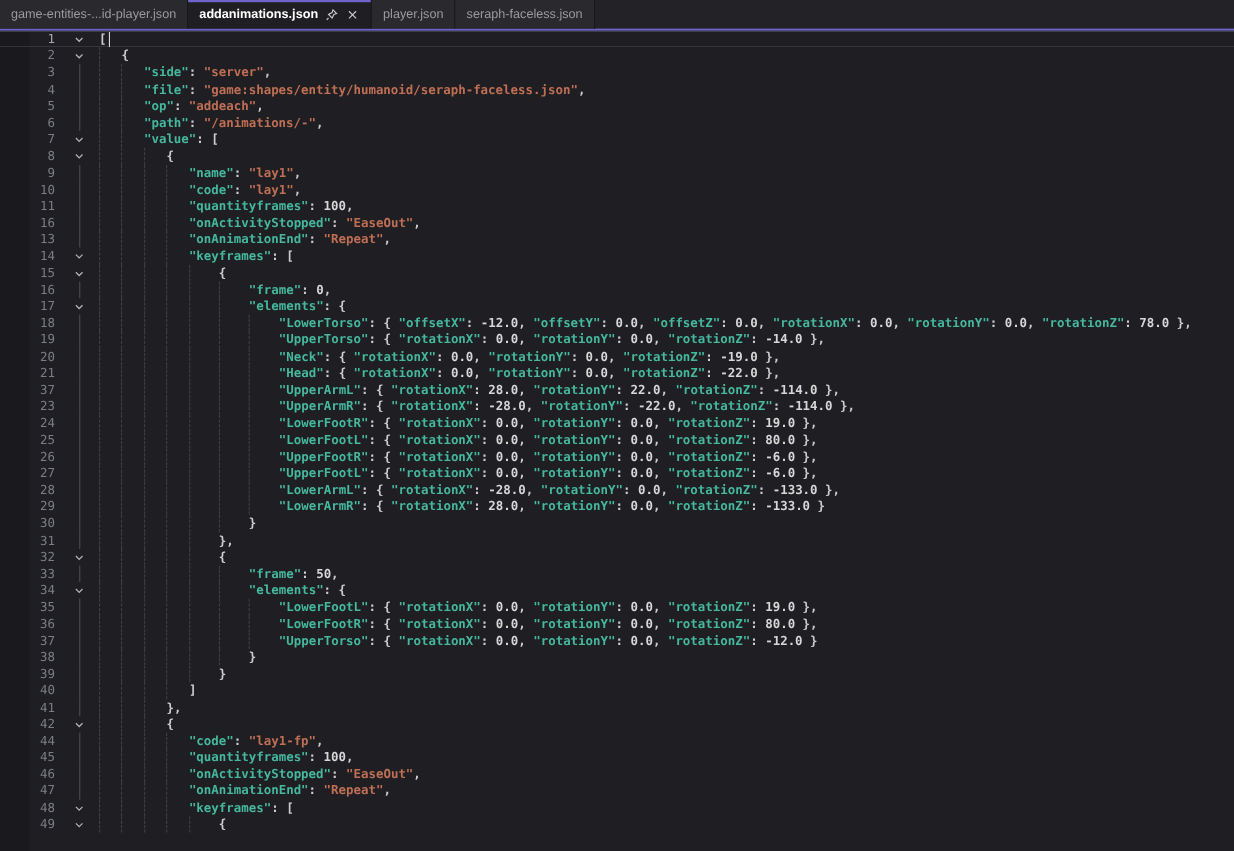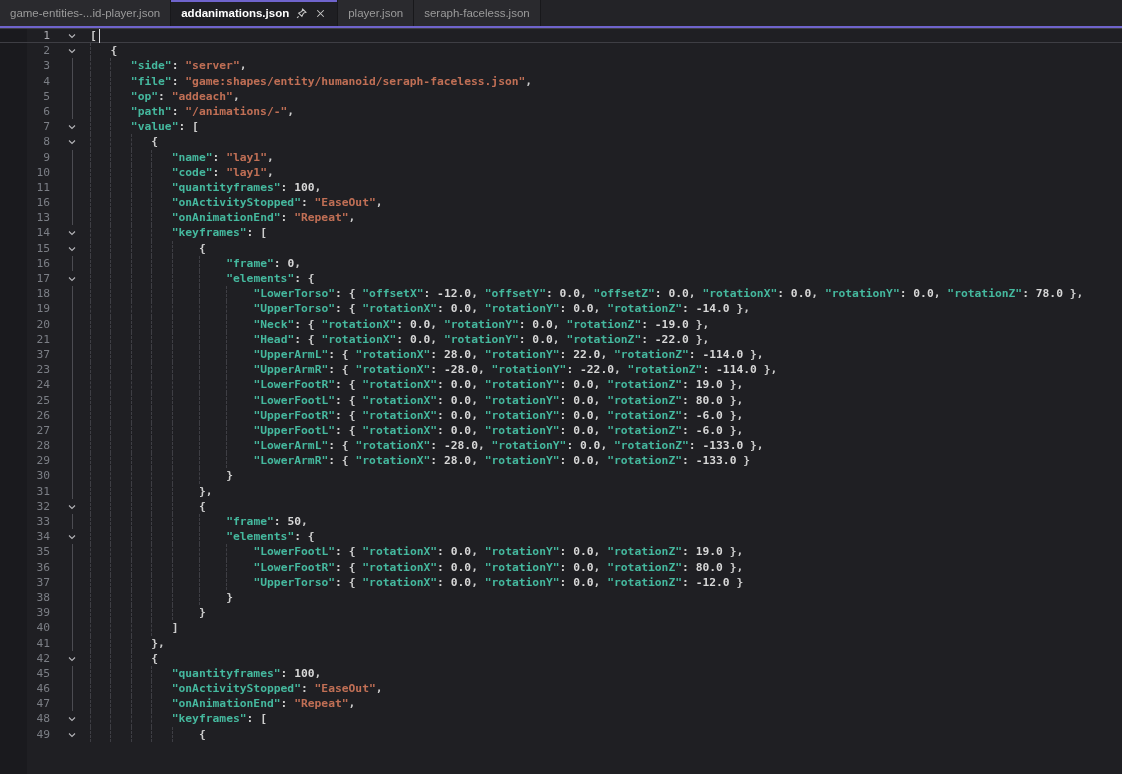--- a/index.html
+++ b/index.html
@@ -701,20 +701,33 @@
           </svg>
         </div>
         <div class="code">
           <span class="guide" style="left: 0px;"></span>
           <span class="guide" style="left: 20.43px;"></span>
           <span class="guide" style="left: 40.86px;"></span>
           <span class="txt" style="padding-left: 61.29px;"><span class="tk p">{</span></span>
         </div>
       </div>
       <div class="row">
+        <div class="ln">44</div>
+        <div class="foldcol">
+          <div class="gline"></div>
+        </div>
+        <div class="code">
+          <span class="guide" style="left: 0px;"></span>
+          <span class="guide" style="left: 20.43px;"></span>
+          <span class="guide" style="left: 40.86px;"></span>
+          <span class="guide" style="left: 61.29px;"></span>
+          <span class="txt" style="padding-left: 81.72px;"><span class="tk k">"code"</span><span class="tk p">: </span><span class="tk s">"lay1-fp"</span><span class="tk p">,</span></span>
+        </div>
+      </div>
+      <div class="row">
         <div class="ln">45</div>
         <div class="foldcol">
           <div class="gline"></div>
         </div>
         <div class="code">
           <span class="guide" style="left: 0px;"></span>
           <span class="guide" style="left: 20.43px;"></span>
           <span class="guide" style="left: 40.86px;"></span>
           <span class="guide" style="left: 61.29px;"></span>
           <span class="txt" style="padding-left: 81.72px;"><span class="tk k">"quantityframes"</span><span class="tk p">: </span><span class="tk n">100</span><span class="tk p">,</span></span>

